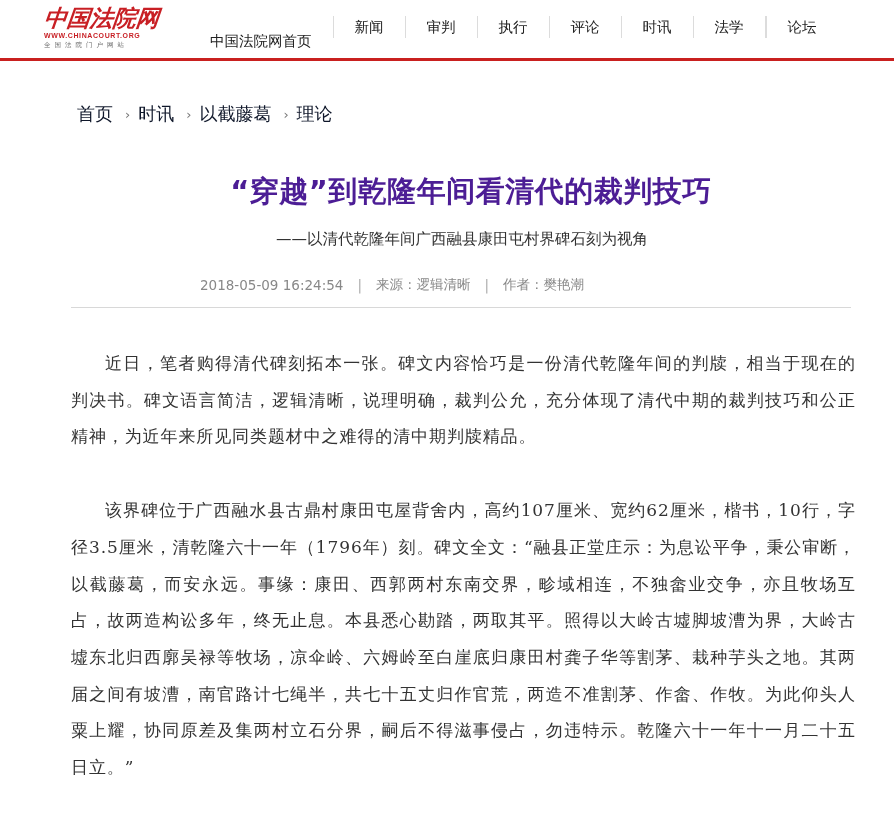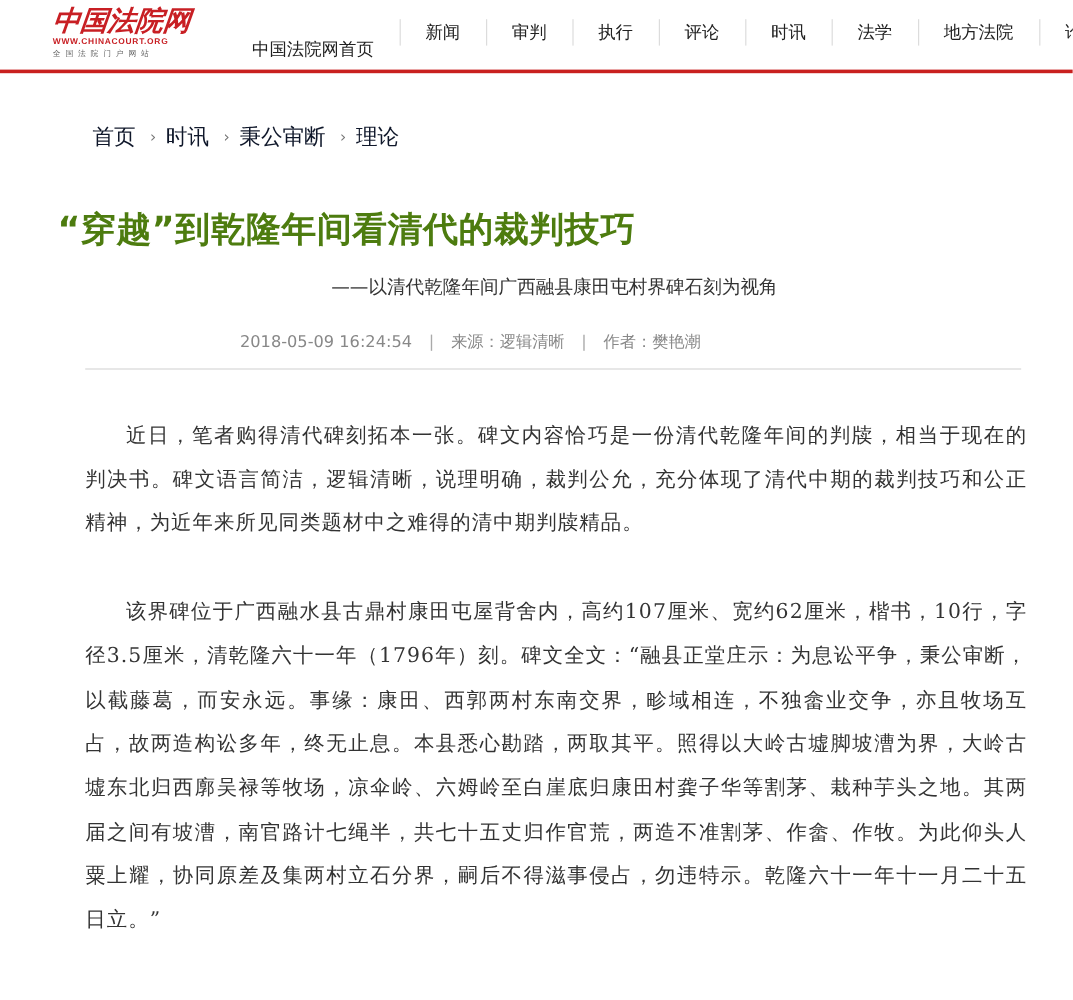--- a/index.html
+++ b/index.html
@@ -20,21 +20,21 @@
     .nav-sep { width: 1px; height: 22px; background: #dcdcdc; }
 
     .red-bar { position: absolute; left: 0; top: 58px; width: 894px; height: 3px; background: #c9201f; }
 
     
     .breadcrumb { position: absolute; left: 77px; top: 100px; display: flex; align-items: center; height: 28px; }
     .crumb { color: #0f172a; font-size: 18px; text-decoration: none; white-space: nowrap; }
     .crumb-sep { color: #777; font-size: 13px; padding: 0 8px 0 12px; }
 
     
-    .title { position: absolute; left: 0; top: 172px; width: 894px; text-align: left; font-size: 29px; color: #4d7c0f; letter-spacing: 0.5px; white-space: nowrap; padding-left: 48px; }
+    .title { position: absolute; left: 0; top: 172px; width: 894px; text-align: center; font-size: 29px; color: #4c1d95; letter-spacing: 0.5px; white-space: nowrap; padding-left: 48px; }
     .subtitle { position: absolute; left: 0; top: 229px; width: 894px; text-align: center; font-size: 15.5px; color: #333; white-space: nowrap; padding-left: 30px; }
 
     
     .meta { position: absolute; left: 0; top: 276px; width: 770px; display: flex; justify-content: center; align-items: center; font-size: 13.5px; color: #888; padding-left: 14px; }
     .meta .pipe { color: #aaa; padding: 0 14px; }
 
     .meta-rule { position: absolute; left: 71px; top: 307px; width: 780px; height: 1px; background: #d8d8d8; }
 
     
     .article { position: absolute; left: 71px; top: 345px; width: 785px; font-family: "DejaVu Serif", "Liberation Serif", serif; font-size: 17px; color: #333; line-height: 36.7px; text-align: justify; }
@@ -73,38 +73,35 @@
     </div>
     <div class="nav-sep"></div>
     <div class="nav-item">
       <a href="#">时讯</a>
     </div>
     <div class="nav-sep"></div>
     <div class="nav-item">
       <a href="#">法学</a>
     </div>
     <div class="nav-sep"></div>
-    <div class="nav-item">
-      <a href="#">地方法院</a>
-    </div>
     <div class="nav-sep"></div>
     <div class="nav-item">
       <a href="#">论坛</a>
     </div>
 
   </nav>
 </div>
 <div class="red-bar"></div>
 
 <div class="breadcrumb">
   <a href="#" class="crumb">首页</a>
   <span class="crumb-sep">›</span>
   <a href="#" class="crumb">时讯</a>
   <span class="crumb-sep">›</span>
-  <a href="#" class="crumb">秉公审断</a>
+  <a href="#" class="crumb">以截藤葛</a>
   <span class="crumb-sep">›</span>
   <a href="#" class="crumb">理论</a>
 </div>
 
 <h1 class="title">“穿越”到乾隆年间看清代的裁判技巧</h1>
 <h2 class="subtitle" style="font-weight: normal;">——以清代乾隆年间广西融县康田屯村界碑石刻为视角</h2>
 
 <div class="meta">
   <span>2018-05-09 16:24:54</span>
   <span class="pipe">|</span>

